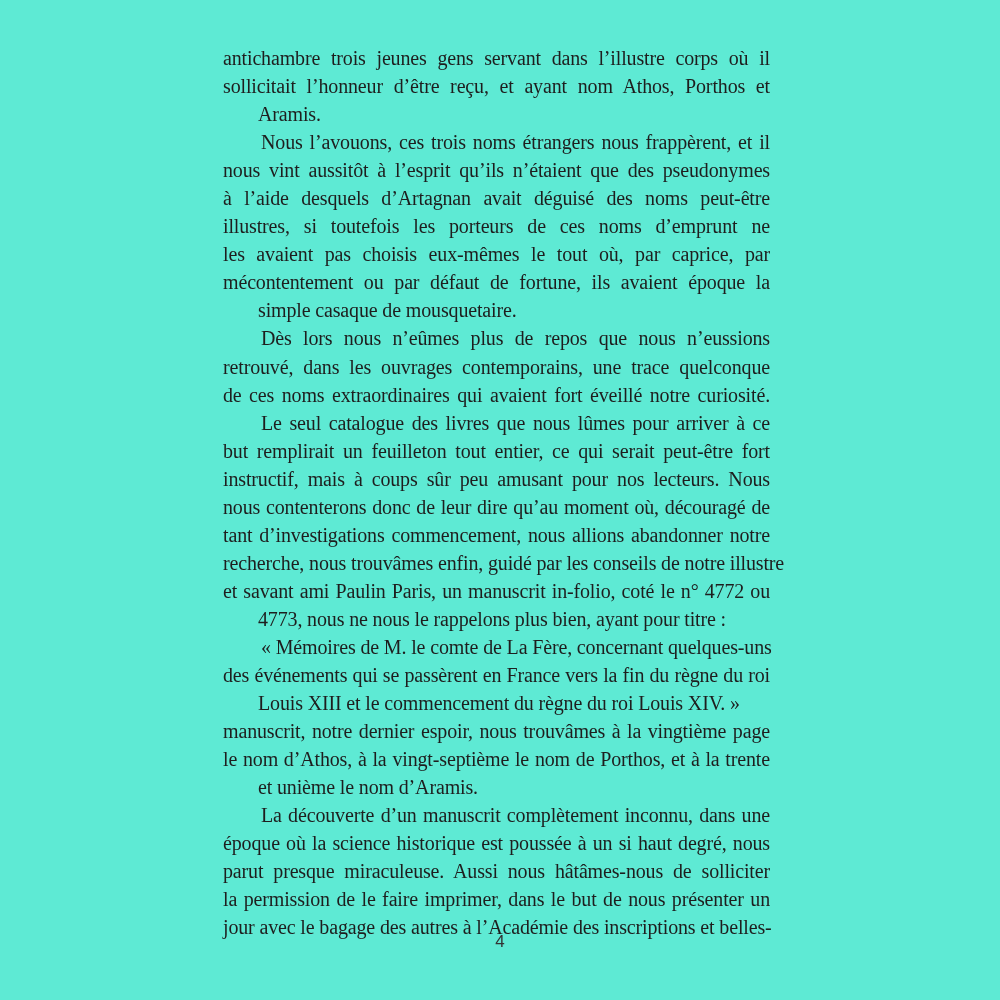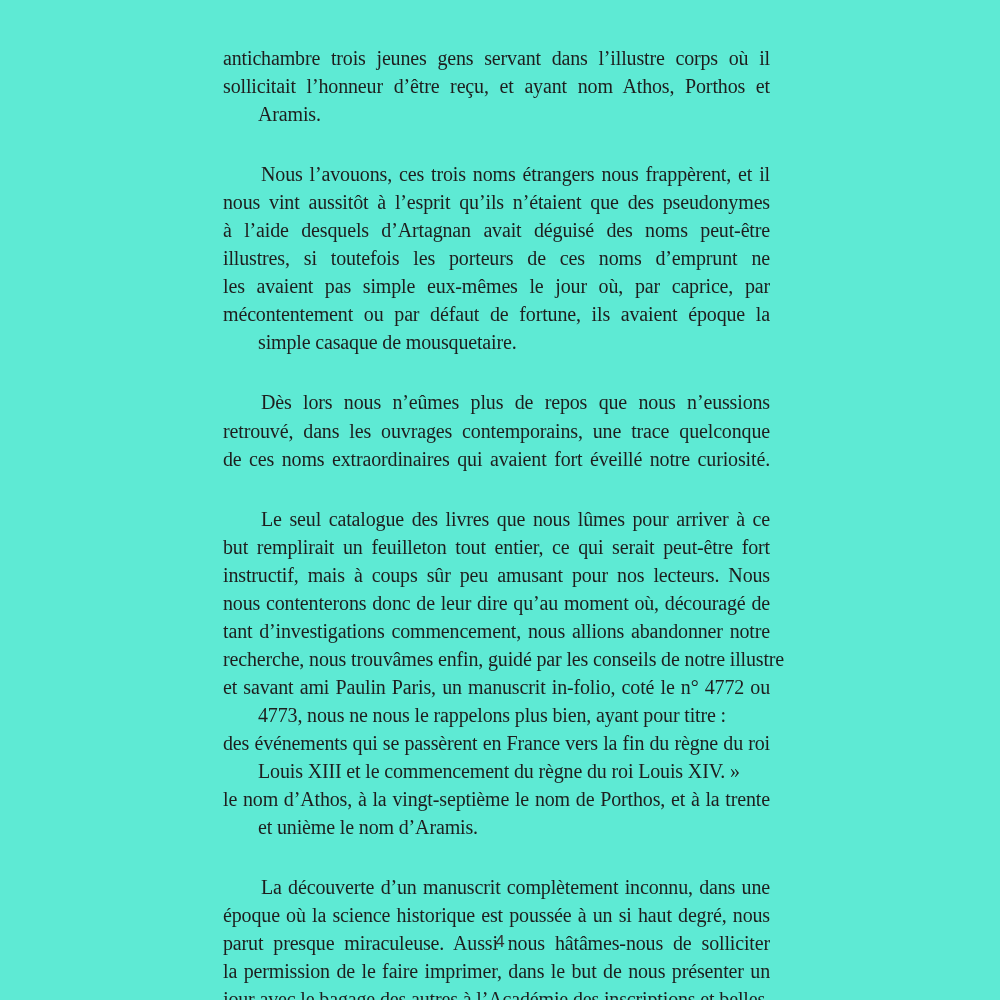--- a/index.html
+++ b/index.html
@@ -10,21 +10,21 @@
       font-family: "Liberation Serif", "DejaVu Serif", serif;
       font-size: 20px;
       color: #1e1e1e;
       height: 28.05px;
       line-height: 28.05px;
       white-space: nowrap;
       text-align: justify;
       text-align-last: justify;
       letter-spacing: -0.15px;
     }
-    .line.indent { padding-left: 38px; margin-top: 32px; }
+    .line.indent { padding-left: 38px; }
     .line.last { text-align-last: left; margin-left: 35px; }
     .page-number {
       position: absolute; left: 0; width: 1000px; top: 932px;
       text-align: center;
       font-family: "Liberation Sans", "DejaVu Sans", sans-serif;
       font-size: 17px; color: #333333;
     }
   </style>
 </head>
 <body>
@@ -36,21 +36,21 @@
       <div class="line">antichambre trois jeunes gens servant dans l’illustre corps où il</div>
       <div class="line">sollicitait l’honneur d’être reçu, et ayant nom Athos, Porthos et</div>
       <div class="line last">Aramis.</div>
     </div>
 
     <div>
       <div class="line indent">Nous l’avouons, ces trois noms étrangers nous frappèrent, et il</div>
       <div class="line">nous vint aussitôt à l’esprit qu’ils n’étaient que des pseudonymes</div>
       <div class="line">à l’aide desquels d’Artagnan avait déguisé des noms peut-être</div>
       <div class="line">illustres, si toutefois les porteurs de ces noms d’emprunt ne</div>
-      <div class="line">les avaient pas simple eux-mêmes le jour où, par caprice, par</div>
+      <div class="line">les avaient pas choisis eux-mêmes le tout où, par caprice, par</div>
       <div class="line">mécontentement ou par défaut de fortune, ils avaient époque la</div>
       <div class="line last">simple casaque de mousquetaire.</div>
     </div>
 
     <div>
       <div class="line indent">Dès lors nous n’eûmes plus de repos que nous n’eussions</div>
       <div class="line">retrouvé, dans les ouvrages contemporains, une trace quelconque</div>
       <div class="line">de ces noms extraordinaires qui avaient fort éveillé notre curiosité.</div>
     </div>
 
@@ -59,25 +59,27 @@
       <div class="line">but remplirait un feuilleton tout entier, ce qui serait peut-être fort</div>
       <div class="line">instructif, mais à coups sûr peu amusant pour nos lecteurs. Nous</div>
       <div class="line">nous contenterons donc de leur dire qu’au moment où, découragé de</div>
       <div class="line">tant d’investigations commencement, nous allions abandonner notre</div>
       <div class="line">recherche, nous trouvâmes enfin, guidé par les conseils de notre illustre</div>
       <div class="line">et savant ami Paulin Paris, un manuscrit in-folio, coté le n° 4772 ou</div>
       <div class="line last">4773, nous ne nous le rappelons plus bien, ayant pour titre :</div>
     </div>
 
     <div>
+      <div class="line indent">« Mémoires de M. le comte de La Fère, concernant quelques-uns</div>
       <div class="line">des événements qui se passèrent en France vers la fin du règne du roi</div>
       <div class="line last">Louis XIII et le commencement du règne du roi Louis XIV. »</div>
     </div>
 
     <div>
+      <div class="line">manuscrit, notre dernier espoir, nous trouvâmes à la vingtième page</div>
       <div class="line">le nom d’Athos, à la vingt-septième le nom de Porthos, et à la trente</div>
       <div class="line last">et unième le nom d’Aramis.</div>
     </div>
 
     <div>
       <div class="line indent">La découverte d’un manuscrit complètement inconnu, dans une</div>
       <div class="line">époque où la science historique est poussée à un si haut degré, nous</div>
       <div class="line">parut presque miraculeuse. Aussi nous hâtâmes-nous de solliciter</div>
       <div class="line">la permission de le faire imprimer, dans le but de nous présenter un</div>
       <div class="line">jour avec le bagage des autres à l’Académie des inscriptions et belles-</div>

